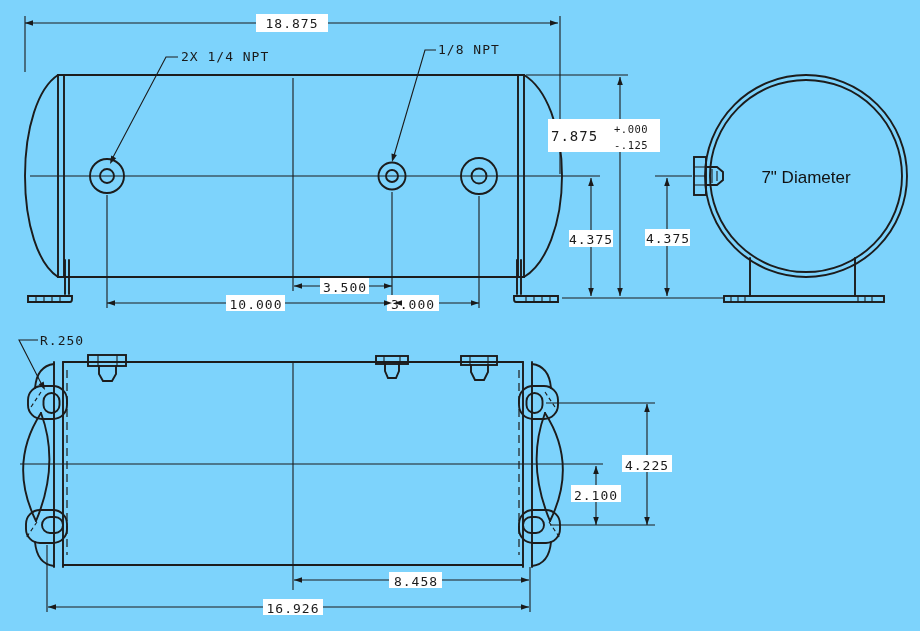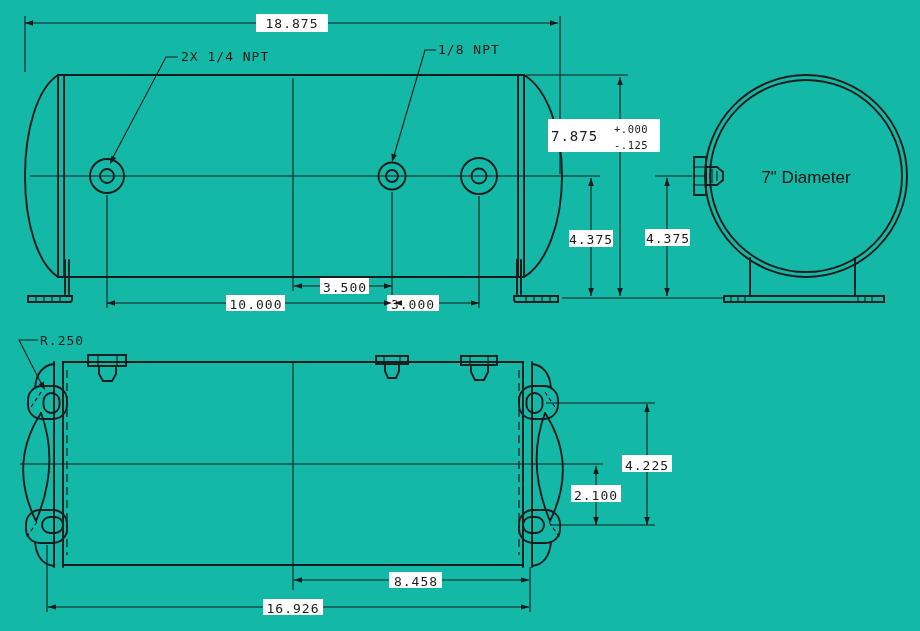--- a/index.html
+++ b/index.html
@@ -1,16 +1,16 @@
 <!DOCTYPE html>
 <html><head>
 <meta charset="utf-8">
 <style>
   html,body{margin:0;padding:0;background:#fff;}
-  .canvas{position:relative;width:920px;height:631px;background:#14b8a6;overflow:hidden;}
+  .canvas{position:relative;width:920px;height:631px;background:#7dd3fc;overflow:hidden;}
   svg{display:block;}
   .dimtxt{font-family:"DejaVu Sans Mono","Liberation Mono",monospace;font-size:13px;letter-spacing:1px;fill:#1a1a1a;}
   .dimtxt-sm{font-family:"DejaVu Sans Mono","Liberation Mono",monospace;font-size:10.5px;letter-spacing:.5px;fill:#1a1a1a;}
   .bigtxt{font-family:"Liberation Sans","DejaVu Sans",sans-serif;font-size:17px;fill:#111;}
   .obj{stroke:#1c1c1c;stroke-width:1.9;fill:none;stroke-linecap:round;}
   .thin{stroke:#1c1c1c;stroke-width:1.1;fill:none;}
   .dash{stroke:#1c1c1c;stroke-width:1.2;fill:none;stroke-dasharray:8 5;}
   .dash2{stroke:#1c1c1c;stroke-width:1.1;fill:none;stroke-dasharray:4 3;}
   .arr{fill:#1a1a1a;stroke:none;}
   .bgw{fill:#ffffff;stroke:none;}

